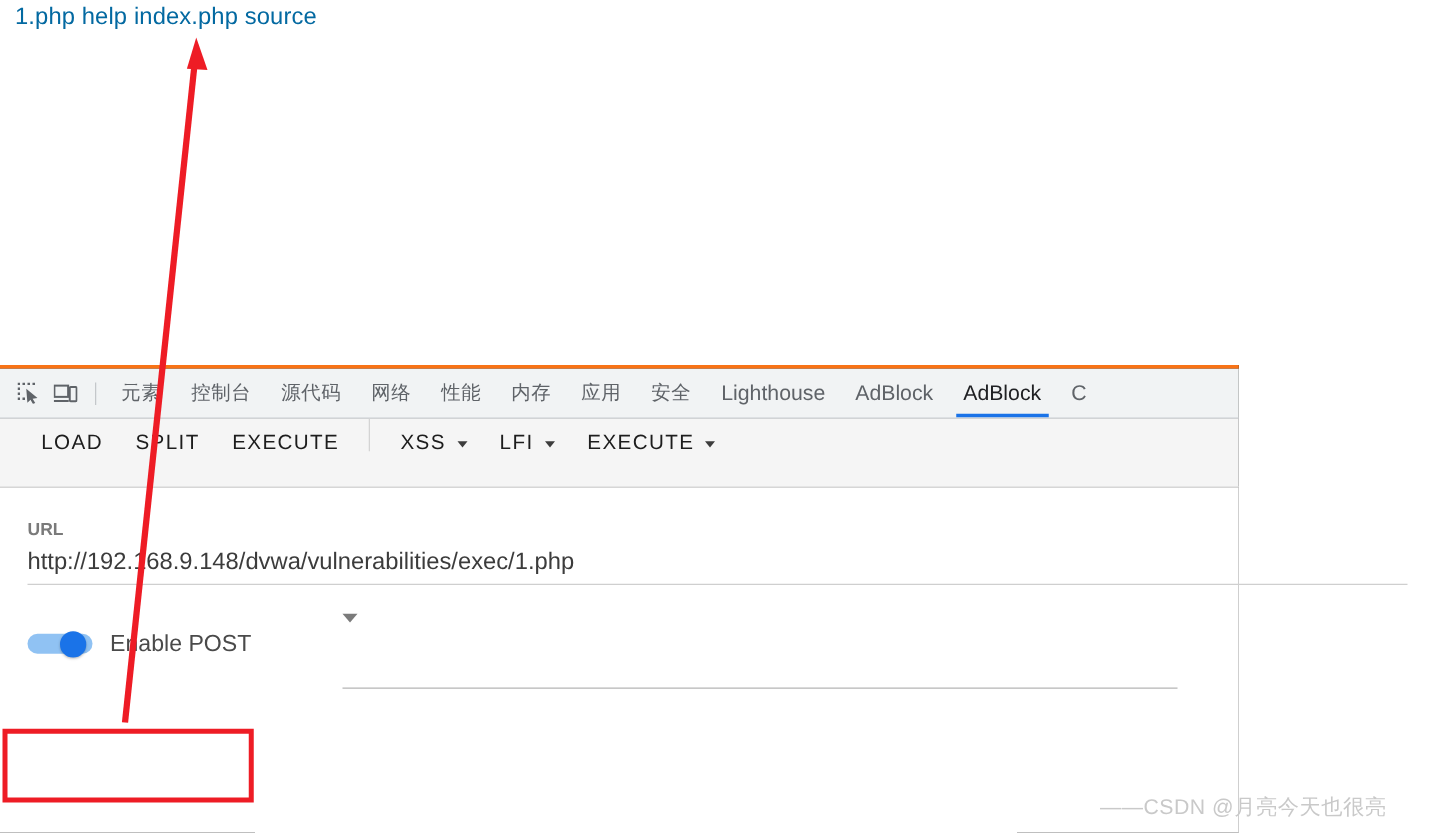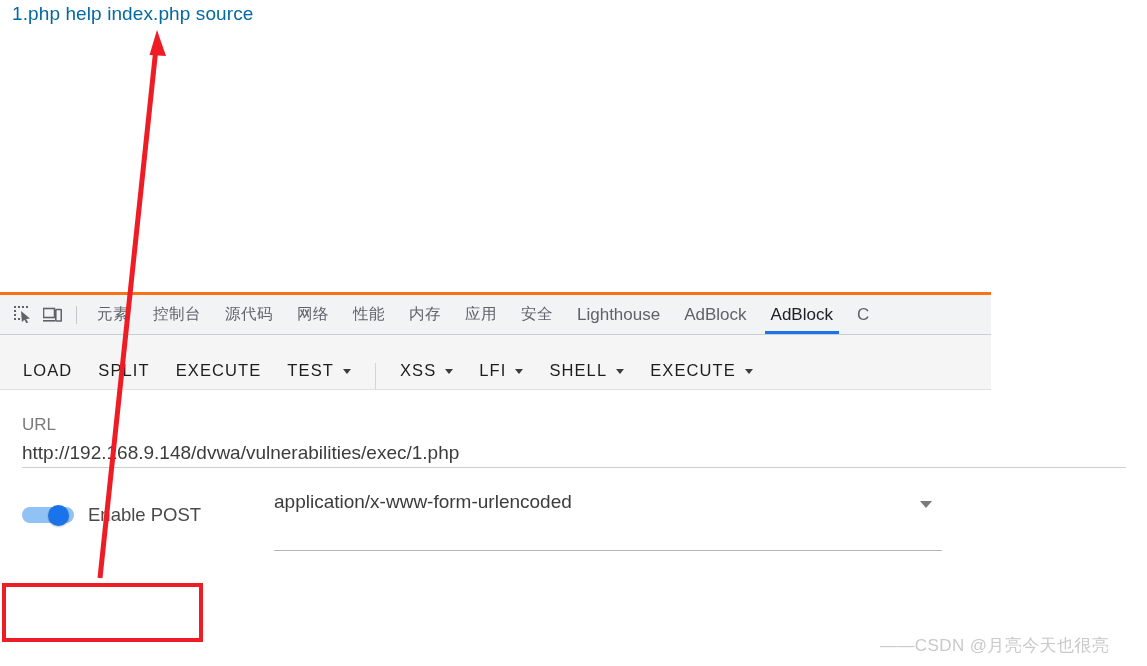--- a/index.html
+++ b/index.html
@@ -100,22 +100,22 @@
   }
   .flask-icon { display: inline-block; width: 13px; height: 15px; }
 
   
   #hackbar-toolbar {
     position: relative;
     height: 54px;
     background: #f5f5f5;
     border-bottom: 1px solid #e0e0e0;
     display: flex;
-    align-items: flex-end;
-    padding-left: 10px;
+    align-items: flex-start;
+    padding-left: 20px;
     overflow: hidden;
     white-space: nowrap;
   }
   .hb-btn {
     flex: 0 0 auto;
     display: inline-flex;
     align-items: center;
     gap: 9px;
     font-size: 16.5px;
     letter-spacing: 1.1px;
@@ -142,23 +142,24 @@
     margin: 0 11px;
   }
 
   
   #hackbar-form {
     position: relative;
     background: #ffffff;
     height: 281px;
   }
   .field-label {
-    font-size: 17px;
+    font-size: 14px;
     color: #7a7a7a;
     line-height: 1;
+    font-weight: bold;
   }
   .field-value {
     font-size: 19px;
     color: #3c3c3c;
     line-height: 1.15;
     white-space: nowrap;
   }
 
   #url-field {
     position: absolute;
@@ -345,35 +346,27 @@
   <div id="hackbar-toolbar">
     <div class="hb-btn">
       <span>LOAD</span>
     </div>
     <div class="hb-btn">
       <span>SPLIT</span>
     </div>
     <div class="hb-btn">
       <span>EXECUTE</span>
     </div>
-    <div class="hb-btn">
-      <span>TEST</span>
-      <span class="caret"></span>
-    </div>
     <div class="hb-sep"></div>
     <div class="hb-btn">
       <span>XSS</span>
       <span class="caret"></span>
     </div>
     <div class="hb-btn">
       <span>LFI</span>
-      <span class="caret"></span>
-    </div>
-    <div class="hb-btn">
-      <span>SHELL</span>
       <span class="caret"></span>
     </div>
     <div class="hb-btn">
       <span>EXECUTE</span>
       <span class="caret"></span>
     </div>
   </div>
 
   <div id="hackbar-form">
 
@@ -386,21 +379,20 @@
     <div id="post-toggle-row">
       <div class="switch">
         <div class="track"></div>
         <div class="knob"></div>
       </div>
       <div id="post-toggle-label">Enable POST</div>
     </div>
 
     <div id="enctype-field">
       <div id="enctype-row">
-        <div class="field-value">application/x-www-form-urlencoded</div>
         <div id="enctype-caret"></div>
       </div>
     </div>
     <div id="enctype-underline"></div>
 
   </div>
 
 </div>
 
 <div id="annotation-layer">

